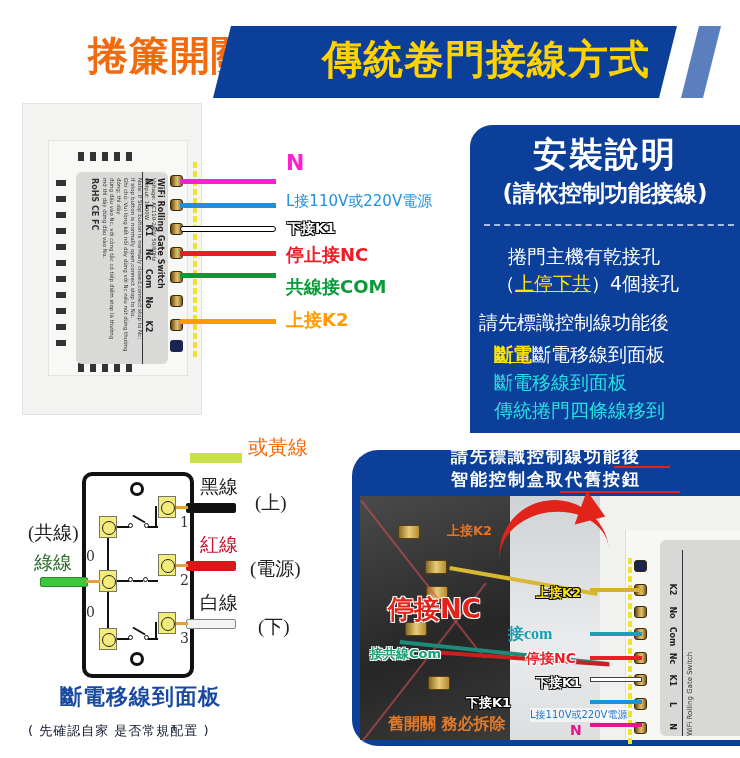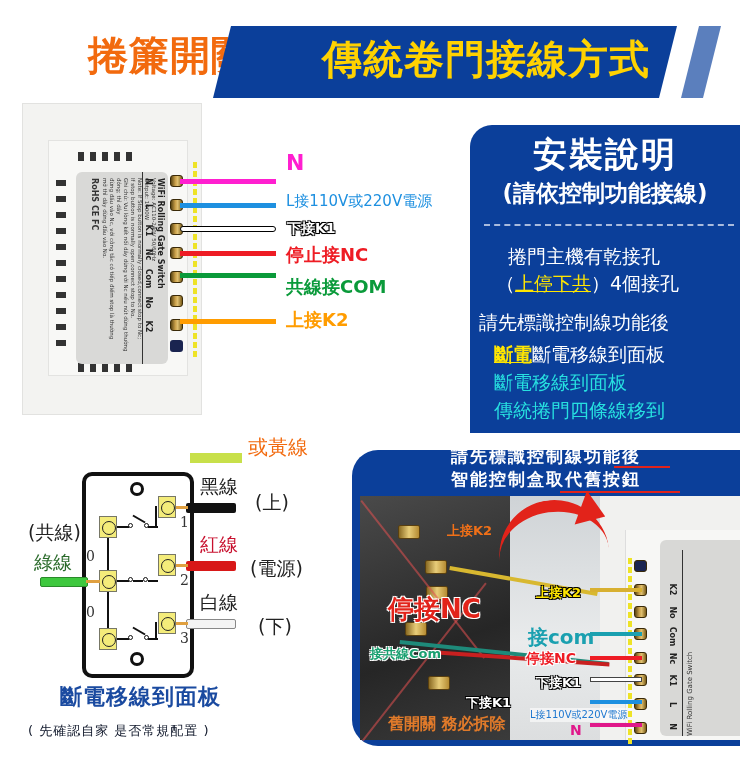--- a/index.html
+++ b/index.html
@@ -46,21 +46,21 @@
   
   .yellow-bar { left: 190px; top: 453px; width: 52px; height: 10px; background: #c8e04a; }
   .ctl-box { left: 82px; top: 472px; width: 112px; height: 206px; border: 4px solid #111; border-radius: 10px; background: #fff; }
   .term { position: absolute; width: 18px; height: 22px; background: #f4ec7a; border: 1px solid #776; }
   .term::after { content: ""; position: absolute; left: 2px; top: 4px; width: 12px; height: 12px; border: 1.5px solid #222; border-radius: 50%; }
   .dline { position: absolute; background: #111; }
   .hole { position: absolute; width: 14px; height: 14px; border: 3px solid #111; border-radius: 50%; }
   .dnum { position: absolute; font-family: "DejaVu Serif", serif; font-size: 14px; color: #333; }
   .sw-dot { position: absolute; width: 5px; height: 5px; border: 1px solid #111; border-radius: 50%; background: #fff; }
   .cable { position: absolute; height: 10px; border-radius: 2px; }
-  .diag-lbl { position: absolute; font-size: 19px; color: #222; white-space: nowrap; }
+  .diag-lbl { position: absolute; font-size: 19px; color: #222; white-space: nowrap; font-family: Liberation Serif, serif; }
   .diag-title { left: 60px; top: 682px; font-size: 22px; font-weight: bold; color: #1a4aa0; letter-spacing: 1px; }
   .diag-note { left: 28px; top: 722px; font-size: 13px; color: #0f172a; letter-spacing: 1px; }
 
   
   .br-card { left: 352px; top: 450px; width: 388px; height: 296px; background: #0b3f9a; border-radius: 26px 0 0 26px; }
   .br-title1 { left: 352px; top: 445px; width: 388px; text-align: center; color: #fff; font-size: 17px; font-weight: bold; letter-spacing: 2px; }
   .br-title2 { left: 352px; top: 468px; width: 388px; text-align: center; color: #fff; font-size: 17px; font-weight: bold; letter-spacing: 2px; }
   .uline { position: absolute; height: 2px; background: #e2231a; }
   .photo-left { left: 360px; top: 496px; width: 150px; height: 244px; background: #3a3a3a;
      background-image: linear-gradient(160deg,#4a4a4a,#262626 60%,#3b3b3b); }
@@ -301,17 +301,17 @@
 <div class="pwire" style="left:590px;top:700px;width:52px;background:#1e90e0;"></div>
 <div class="pwire" style="left:590px;top:723px;width:52px;background:#e0188a;"></div>
 
 <div class="plbl" style="left:447px;top:522px;font-size:13px;color:#f07018;">上接K2</div>
 <div class="plbl plbl-outline-r" style="left:388px;top:592px;font-size:26px;">停接NC</div>
 <div class="plbl" style="left:370px;top:645px;font-size:13px;color:#1aa070;text-shadow:-1px -1px 0 #fff,1px -1px 0 #fff,-1px 1px 0 #fff,1px 1px 0 #fff;">接共線Com</div>
 <div class="plbl plbl-outline-w" style="left:466px;top:694px;font-size:13px;">下接K1</div>
 <div class="plbl" style="left:388px;top:714px;font-size:16px;color:#e07a2a;">舊開關 務必拆除</div>
 
 <div class="plbl plbl-outline-y" style="left:536px;top:584px;font-size:13px;">上接K2</div>
-<div class="plbl" style="left:528px;top:624px;font-size:20px;color:#1aa0b0;">接com</div>
+<div class="plbl" style="left:508px;top:624px;font-size:16px;color:#1aa0b0;font-family:Liberation Serif, serif;">接com</div>
 <div class="plbl" style="left:526px;top:650px;font-size:14px;color:#ee1c24;text-shadow:-1px -1px 0 #fff,1px -1px 0 #fff,-1px 1px 0 #fff,1px 1px 0 #fff;">停接NC</div>
 <div class="plbl plbl-outline-w" style="left:536px;top:674px;font-size:13px;">下接K1</div>
 <div class="plbl" style="left:530px;top:708px;font-size:10px;color:#1e78d0;font-weight:normal;background:rgba(255,255,255,0.6);">L接110V或220V電源</div>
 <div class="plbl" style="left:570px;top:722px;font-size:14px;color:#e0188a;">N</div>
 
 </body></html>

